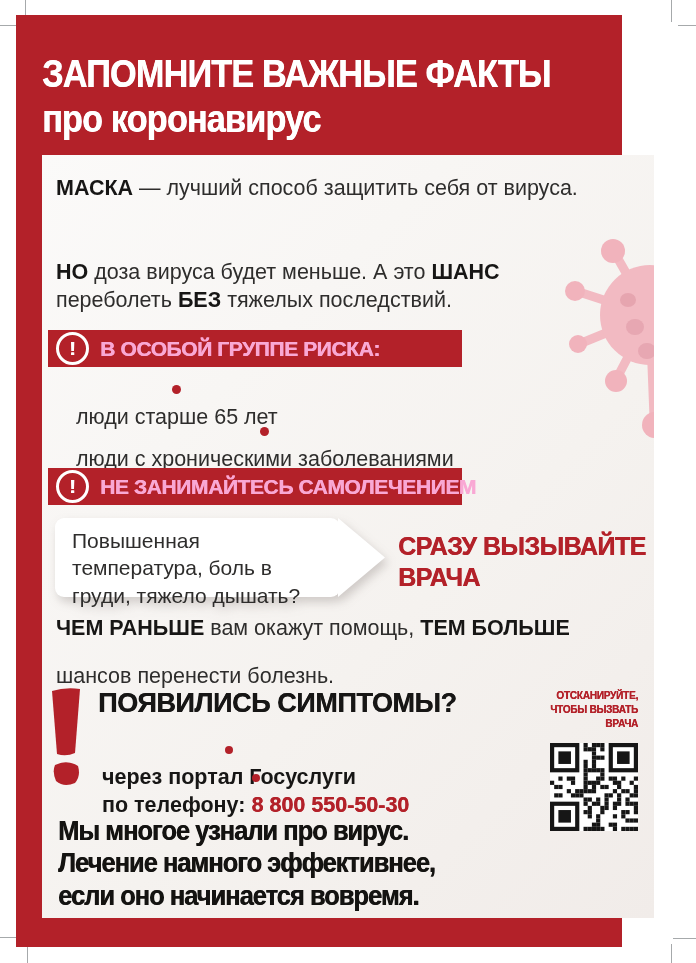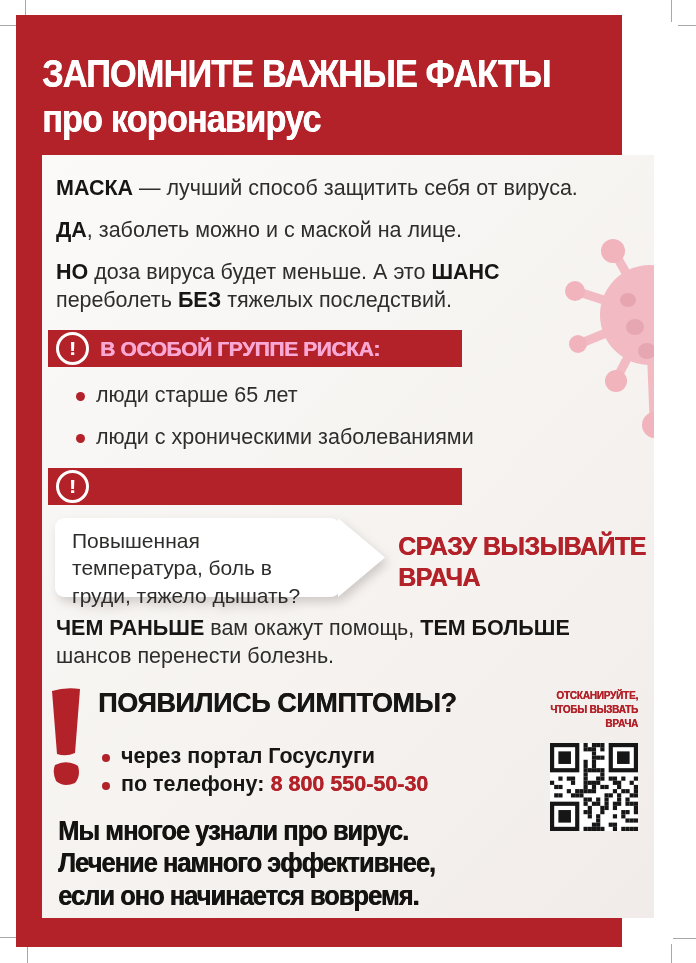--- a/index.html
+++ b/index.html
@@ -43,21 +43,21 @@
     width:27px;height:27px;border:3.5px solid #fff;border-radius:50%;
     color:#fff;font-weight:bold;font-size:19px;line-height:1;
     display:flex;align-items:center;justify-content:center;flex:0 0 auto;
     text-shadow:.5px 0 currentColor;
   }
   .banner-label{
     color:#f9a8d4;font-weight:bold;font-size:21px;letter-spacing:-.4px;white-space:nowrap;
     text-shadow:.5px 0 currentColor;
   }
 
-  .dot-item{position:absolute;display:flex;align-items:flex-end;gap:11px;font-size:21.5px;color:var(--ink);white-space:nowrap;}
+  .dot-item{position:absolute;display:flex;align-items:flex-end;gap:11px;font-size:21.5px;color:var(--ink);white-space:nowrap;flex-direction:column;}
   .dot{width:9px;height:9px;border-radius:50%;background:var(--red);flex:0 0 auto;align-self:center;margin-top:2px;}
 
   #bubble-wrap{position:absolute;left:13px;top:363px;filter:drop-shadow(3px 5px 5px rgba(90,80,75,.25));}
   #bubble-body{
     position:relative;width:285px;height:79px;background:#fff;border-radius:9px;
     box-sizing:border-box;padding:9px 10px 0 17px;font-size:21px;line-height:1.3;color:var(--ink);
   }
   #bubble-arrow{
     position:absolute;left:283px;top:0;width:47px;height:79px;background:#fff;
     clip-path:polygon(0 0,100% 50%,0 100%);
@@ -130,55 +130,55 @@
         <circle cx="74" cy="166" r="11" fill="#f1b3bc"></circle>
         <circle cx="113" cy="210" r="13" fill="#f1b3bc"></circle>
         <circle cx="158" cy="24" r="14" fill="#f1b3bc"></circle>
         <ellipse cx="86" cy="85" rx="8" ry="7" fill="#dc93a1" opacity=".55"></ellipse>
         <ellipse cx="93" cy="112" rx="9" ry="8" fill="#dc93a1" opacity=".5"></ellipse>
         <ellipse cx="105" cy="136" rx="9" ry="8" fill="#dc93a1" opacity=".5"></ellipse>
       </svg>
 
       <div class="line" style="left:14px;top:20px"><span class="b">МАСКА</span><span> — лучший способ защитить себя от вируса.</span></div>
 
-      <div class="line" style="left:14px;top:62px"><span class="b">ДА</span><span>, заболеть можно и с маской на лице.</span></div>
 
       <div class="line" style="left:14px;top:104px"><span class="b">НО</span><span> доза вируса будет меньше. А это </span><span class="b">ШАНС</span></div>
       <div class="line" style="left:14px;top:132px"><span>переболеть </span><span class="b">БЕЗ</span><span> тяжелых последствий.</span></div>
 
       <div class="banner" style="top:175px">
         <span class="alert-badge">!</span>
         <span class="banner-label">В ОСОБОЙ ГРУППЕ РИСКА:</span>
       </div>
 
       <div class="dot-item" style="left:34px;top:228px">
         <span class="dot"></span>
         <span>люди старше 65 лет</span>
       </div>
       <div class="dot-item" style="left:34px;top:270px">
         <span class="dot"></span>
         <span>люди с хроническими заболеваниями</span>
       </div>
 
       <div class="banner" style="top:313px">
         <span class="alert-badge">!</span>
+        <span class="banner-label">НЕ ЗАНИМАЙТЕСЬ САМОЛЕЧЕНИЕМ</span>
       </div>
 
       <div id="bubble-wrap">
         <div id="bubble-body">Повышенная температура, боль в груди, тяжело дышать?</div>
         <div id="bubble-arrow"></div>
       </div>
 
       <div id="call-doctor">
         <div>СРАЗУ ВЫЗЫВАЙТЕ</div>
         <div>ВРАЧА</div>
       </div>
 
       <div class="line" style="left:14px;top:460px"><span class="b">ЧЕМ РАНЬШЕ</span><span> вам окажут помощь, </span><span class="b">ТЕМ БОЛЬШЕ</span></div>
-      <div class="line" style="left:14px;top:488px">шансов перенести болезнь.</div>
+      <div class="line" style="left:14px;top:508px">шансов перенести болезнь.</div>
 
       <svg id="exclaim-mark" width="40" height="104" viewBox="0 0 40 104">
         <path d="M5 4 Q18 0 33 2 L28 66 Q19 70 10 67 Z" fill="#b32129"></path>
         <path d="M8 78 Q20 72 31 79 Q34 89 28 96 Q17 101 9 94 Q5 85 8 78 Z" fill="#b32129"></path>
       </svg>
 
       <div id="symptoms-title">ПОЯВИЛИСЬ СИМПТОМЫ?</div>
 
       <div class="dot-item" style="left:60px;top:589px">
         <span class="dot" style="width:8px;height:8px"></span>

